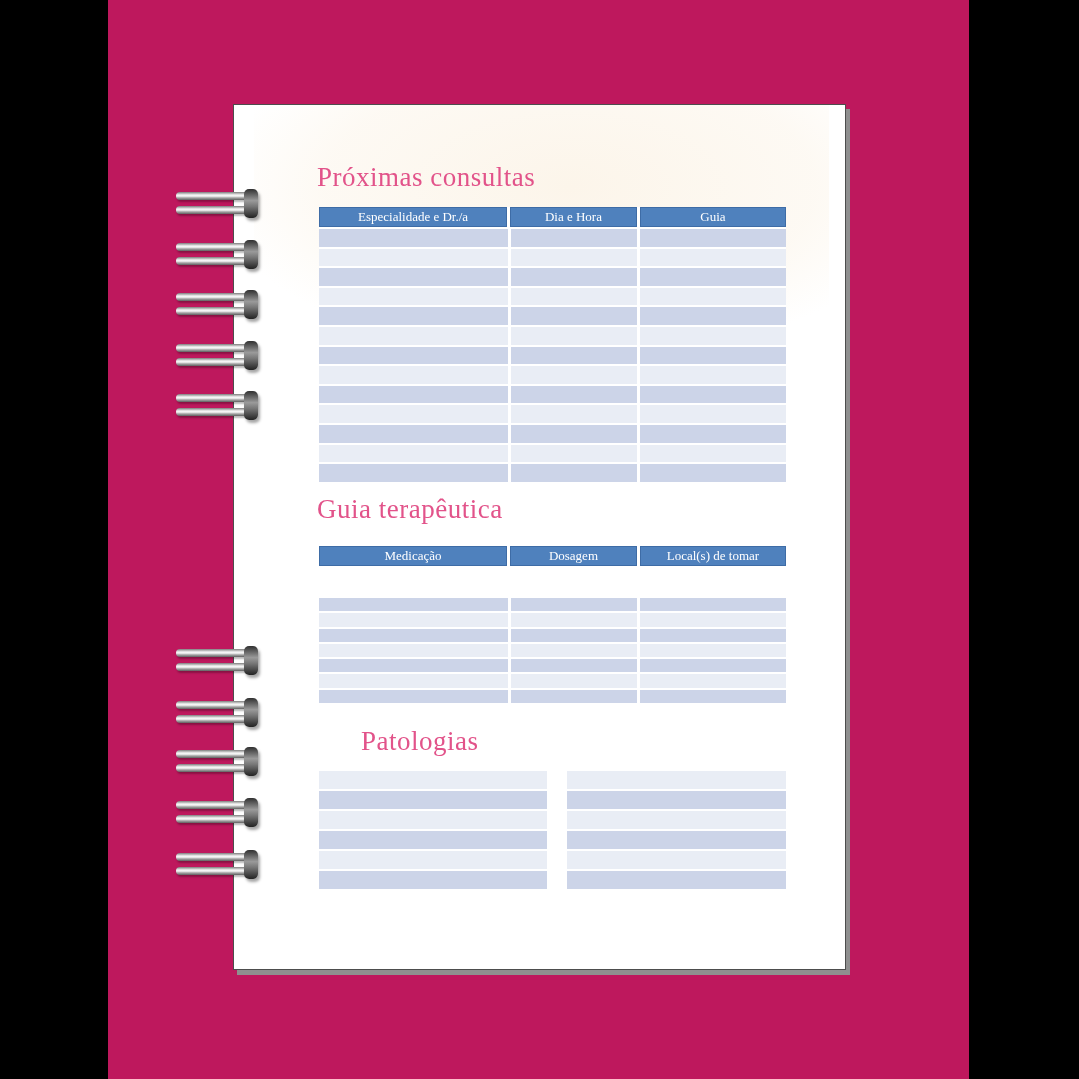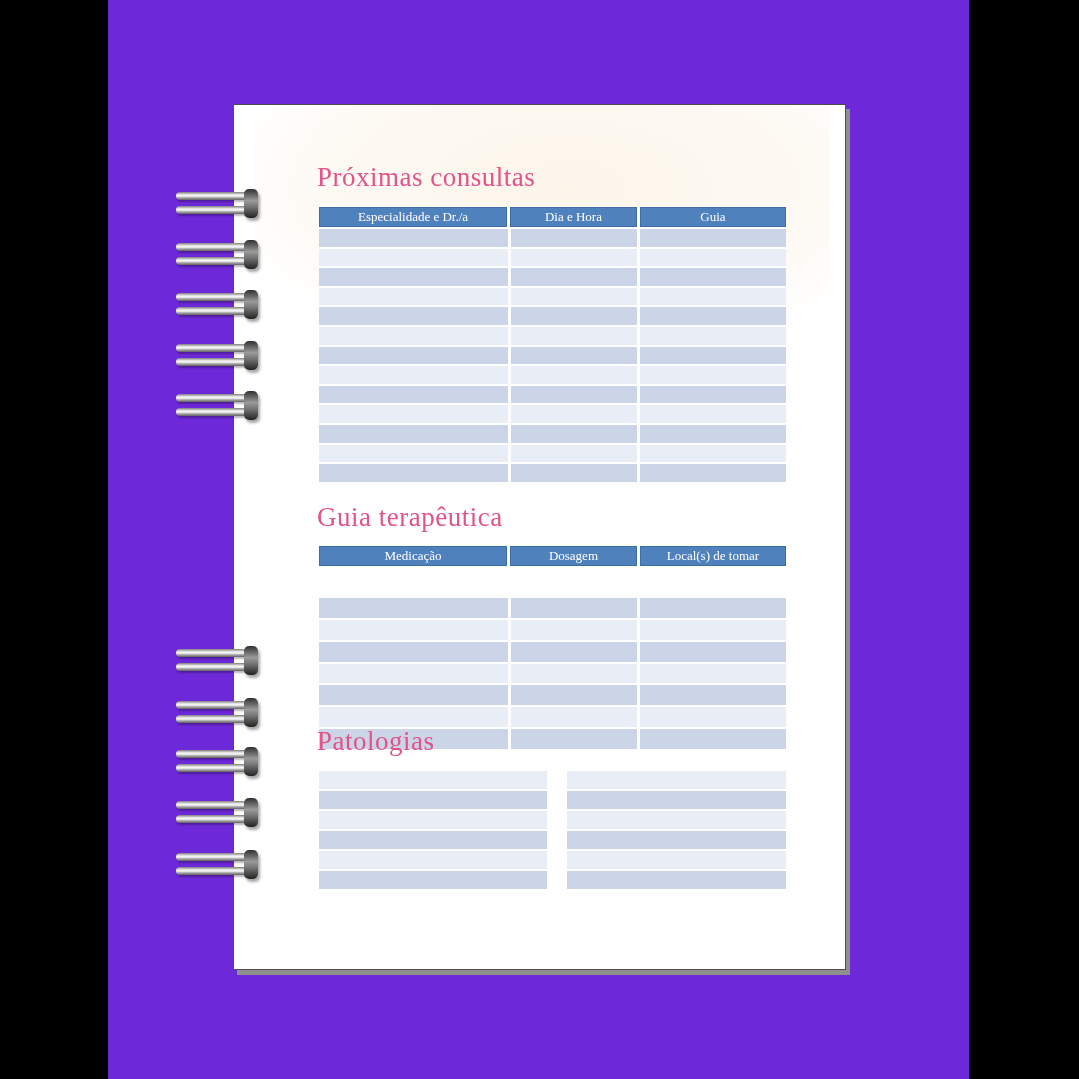--- a/index.html
+++ b/index.html
@@ -1,37 +1,37 @@
 <!DOCTYPE html>
 <html style="--pink: #e2538a; --hdr: #4f81bd; --hdrborder: #3e6ca6; --rowdark: #ccd4e8; --rowlight: #e9edf5;"><head>
 <meta charset="utf-8">
 <style>
   html,body{margin:0;padding:0;background:#fff;}
-  .canvas{position:relative;width:1079px;height:1079px;background:#6d28d9;overflow:hidden;
+  .canvas{position:relative;width:1079px;height:1079px;background:#be185d;overflow:hidden;
           font-family:"Liberation Serif", serif;}
   .black-bar{position:absolute;top:0;bottom:0;background:#000;}
   .black-bar.left{left:0;width:108px;}
   .black-bar.right{left:969px;width:110px;}
 
   
   .page{position:absolute;left:233px;top:104px;width:611px;height:864px;background:#ffffff;
         border:1px solid #4d4d4d;box-shadow:4px 5px 0 #8f8f8f;}
   .sheen{position:absolute;left:20px;top:0;width:575px;height:235px;pointer-events:none;
          background:radial-gradient(ellipse at 55% 35%, #fcf5ea 0%, rgba(252,245,234,0.55) 55%, rgba(252,245,234,0) 80%);}
 
   .stitle{position:absolute;left:83px;margin:0;font-size:27px;font-weight:normal;
           color:var(--pink,#e2538а);letter-spacing:.5px;line-height:1.2;}
   #title-consultas{top:56px;}
-  #title-terapeutica{top:396px;text-align:center;}
-  #title-patologias{top:620px;}
+  #title-terapeutica{top:388px;text-align:center;}
+  #title-patologias{top:620px;margin-left:44px;}
 
   
   .table{position:absolute;left:85px;width:467px;display:flex;flex-direction:column;background:#fff;}
   .t-consultas{top:102px;height:275px;}
-  .t-terapeutica{top:441px;height:203px;gap:30px;}
+  .t-terapeutica{top:441px;height:157px;gap:30px;}
   .thead{display:flex;column-gap:3px;flex:0 0 20px;}
   .th{box-sizing:border-box;flex-basis:0;border:1px solid var(--hdrborder,#3e6ca6);
       background:var(--hdr,#4f81bd);color:#fff;font-size:13px;
       display:flex;align-items:center;justify-content:center;padding-bottom:1px;}
   .tbody{display:flex;flex-direction:column;flex:1;row-gap:2px;margin-top:2px;}
   .tr{display:flex;column-gap:3px;flex:1;}
   .td{flex-basis:0;height:100%;}
   .c0{flex-grow:191;}
   .c1{flex-grow:128;}
   .c2{flex-grow:148;}

